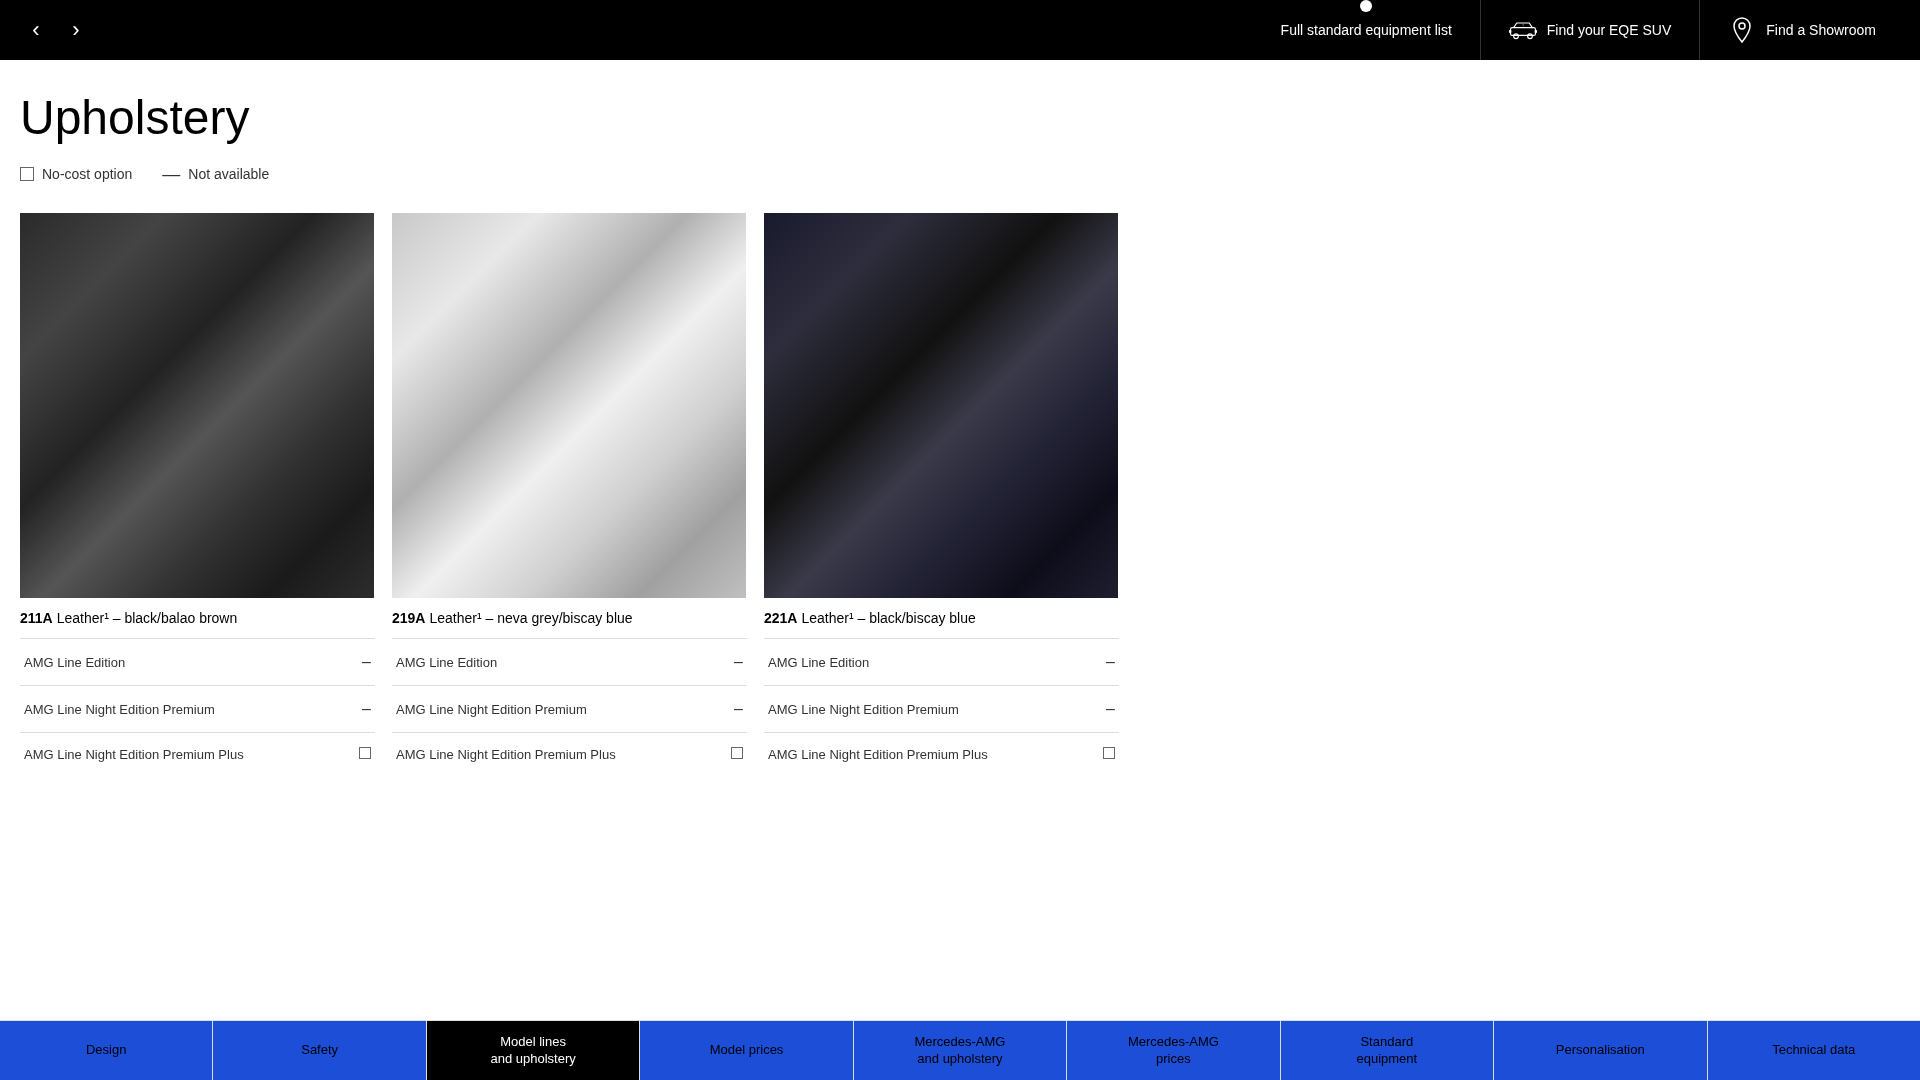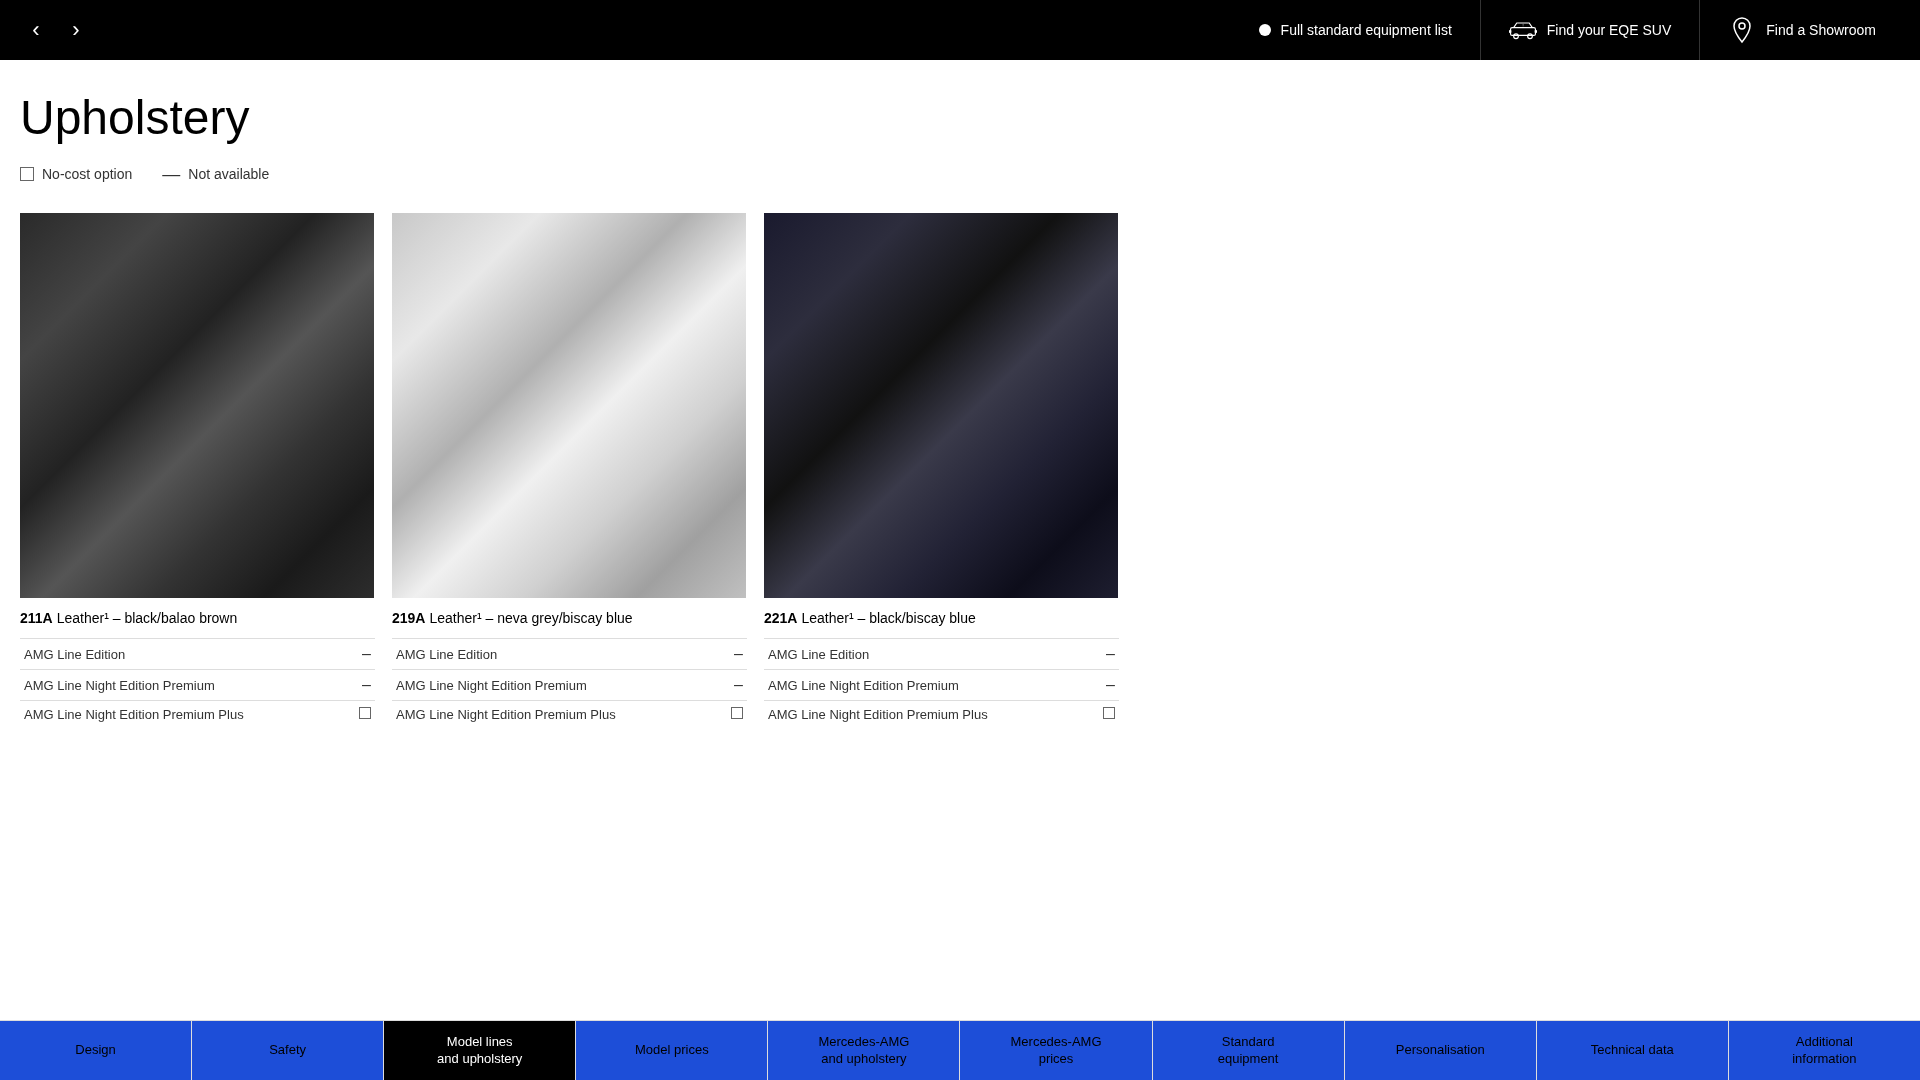--- a/index.html
+++ b/index.html
@@ -49,20 +49,21 @@
       width: 28px;
       height: 28px;
       display: flex;
       align-items: center;
       justify-content: center;
       flex-shrink: 0;
     }
     .nav-item.first-item {
       display: flex;
       gap: 10px;
+      flex-direction: column;
     }
     .dot-icon {
       width: 12px;
       height: 12px;
       border-radius: 50%;
       background: #fff;
       flex-shrink: 0;
     }
 
     
@@ -154,21 +155,21 @@
     .card-table {
       width: 100%;
       border-collapse: collapse;
     }
     .card-table tr {
       border-top: 1px solid #ddd;
     }
     .card-table td {
       font-size: 13px;
       color: #333;
-      padding: 6px 4px;
+      padding: 14px 4px;
       vertical-align: middle;
       margin-left: 15px;
     }
     .card-table td:last-child {
       text-align: right;
       width: 20px;
     }
     .cell-dash {
       font-size: 16px;
       color: #333;
@@ -354,14 +355,13 @@
 <nav class="bottom-nav">
   <div class="bottom-nav-item">Design</div>
   <div class="bottom-nav-item">Safety</div>
   <div class="bottom-nav-item active">Model lines<br>and upholstery</div>
   <div class="bottom-nav-item">Model prices</div>
   <div class="bottom-nav-item">Mercedes-AMG<br>and upholstery</div>
   <div class="bottom-nav-item">Mercedes-AMG<br>prices</div>
   <div class="bottom-nav-item">Standard<br>equipment</div>
   <div class="bottom-nav-item">Personalisation</div>
   <div class="bottom-nav-item">Technical data</div>
-  <div class="bottom-nav-item">Additional<br>information</div>
 </nav>
 
 </body></html>

